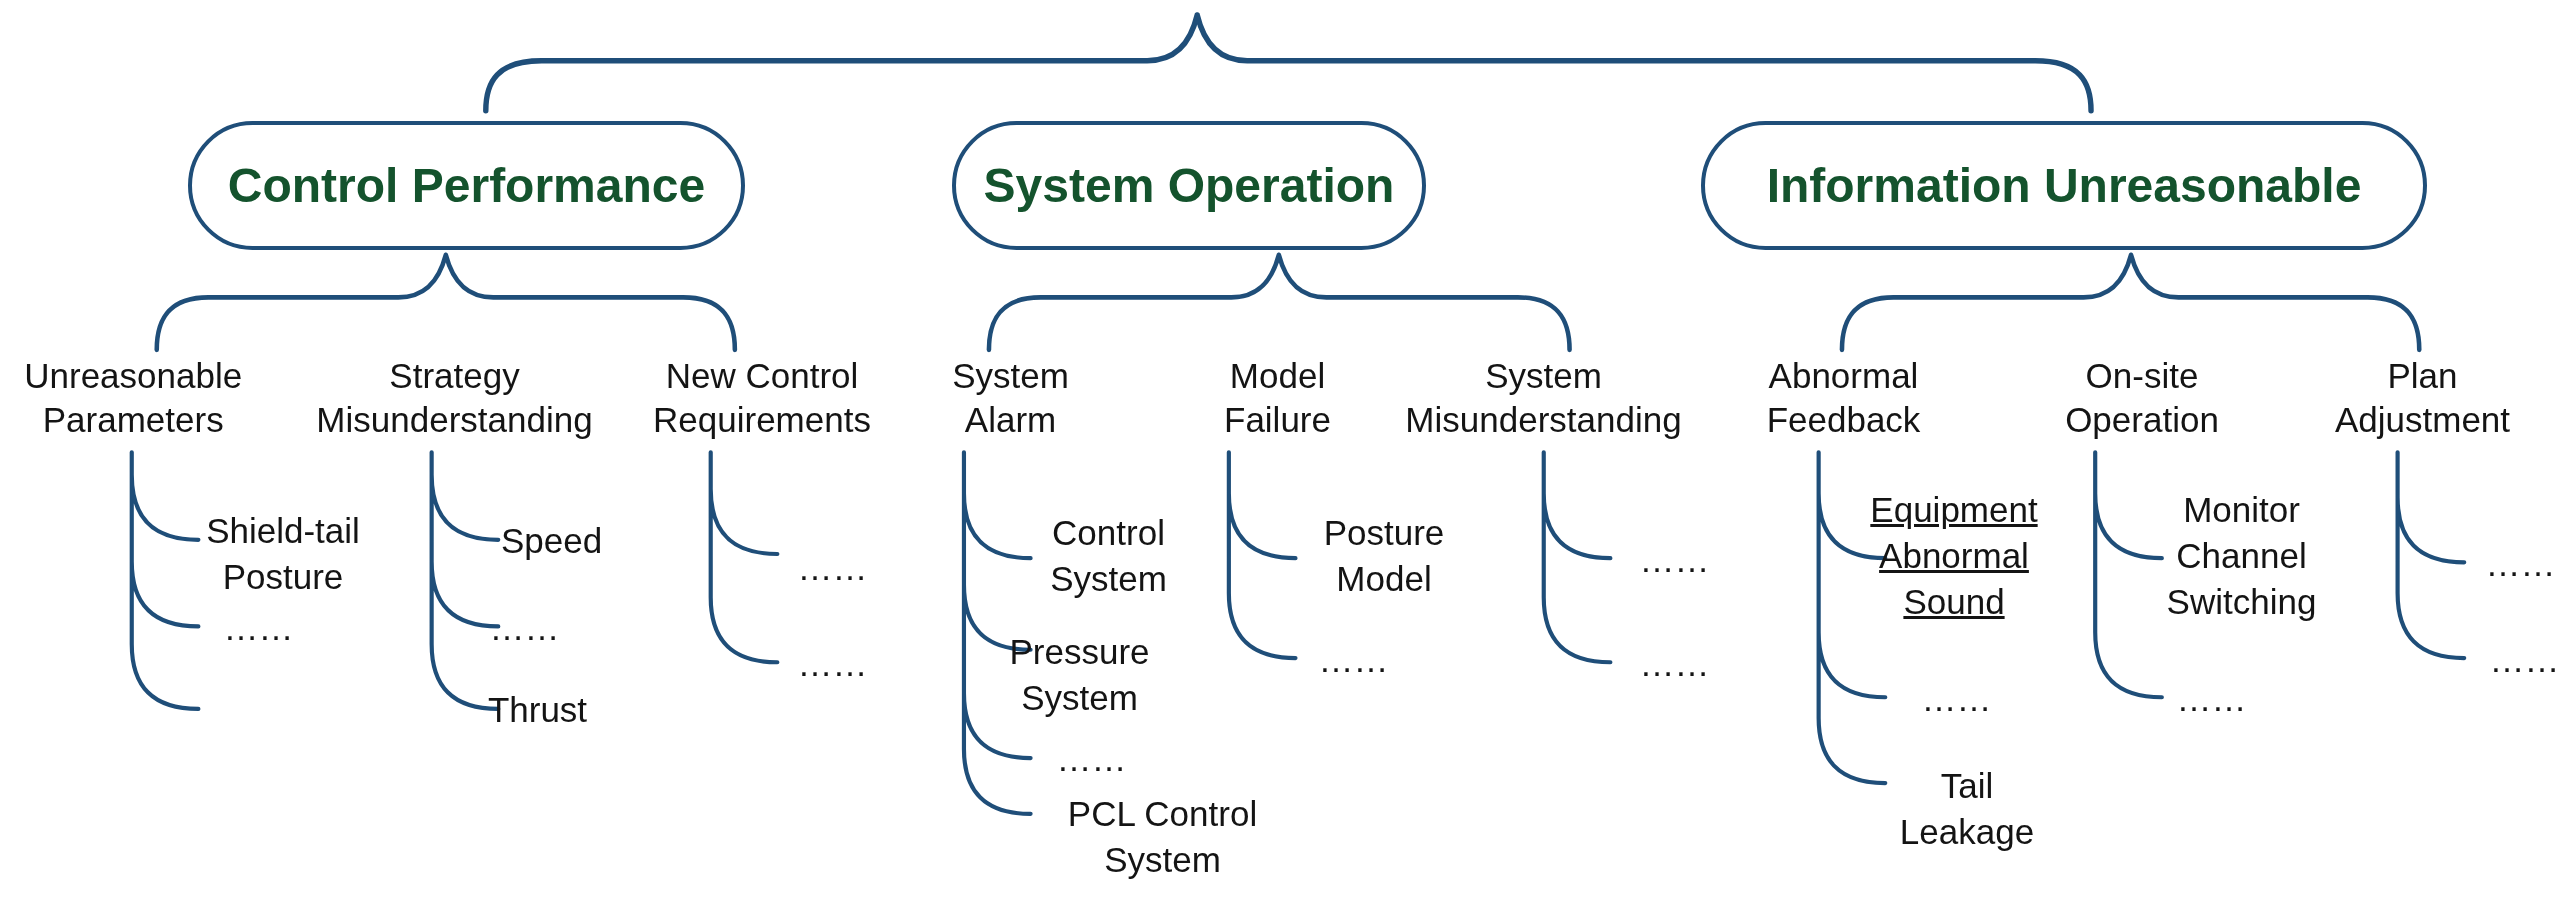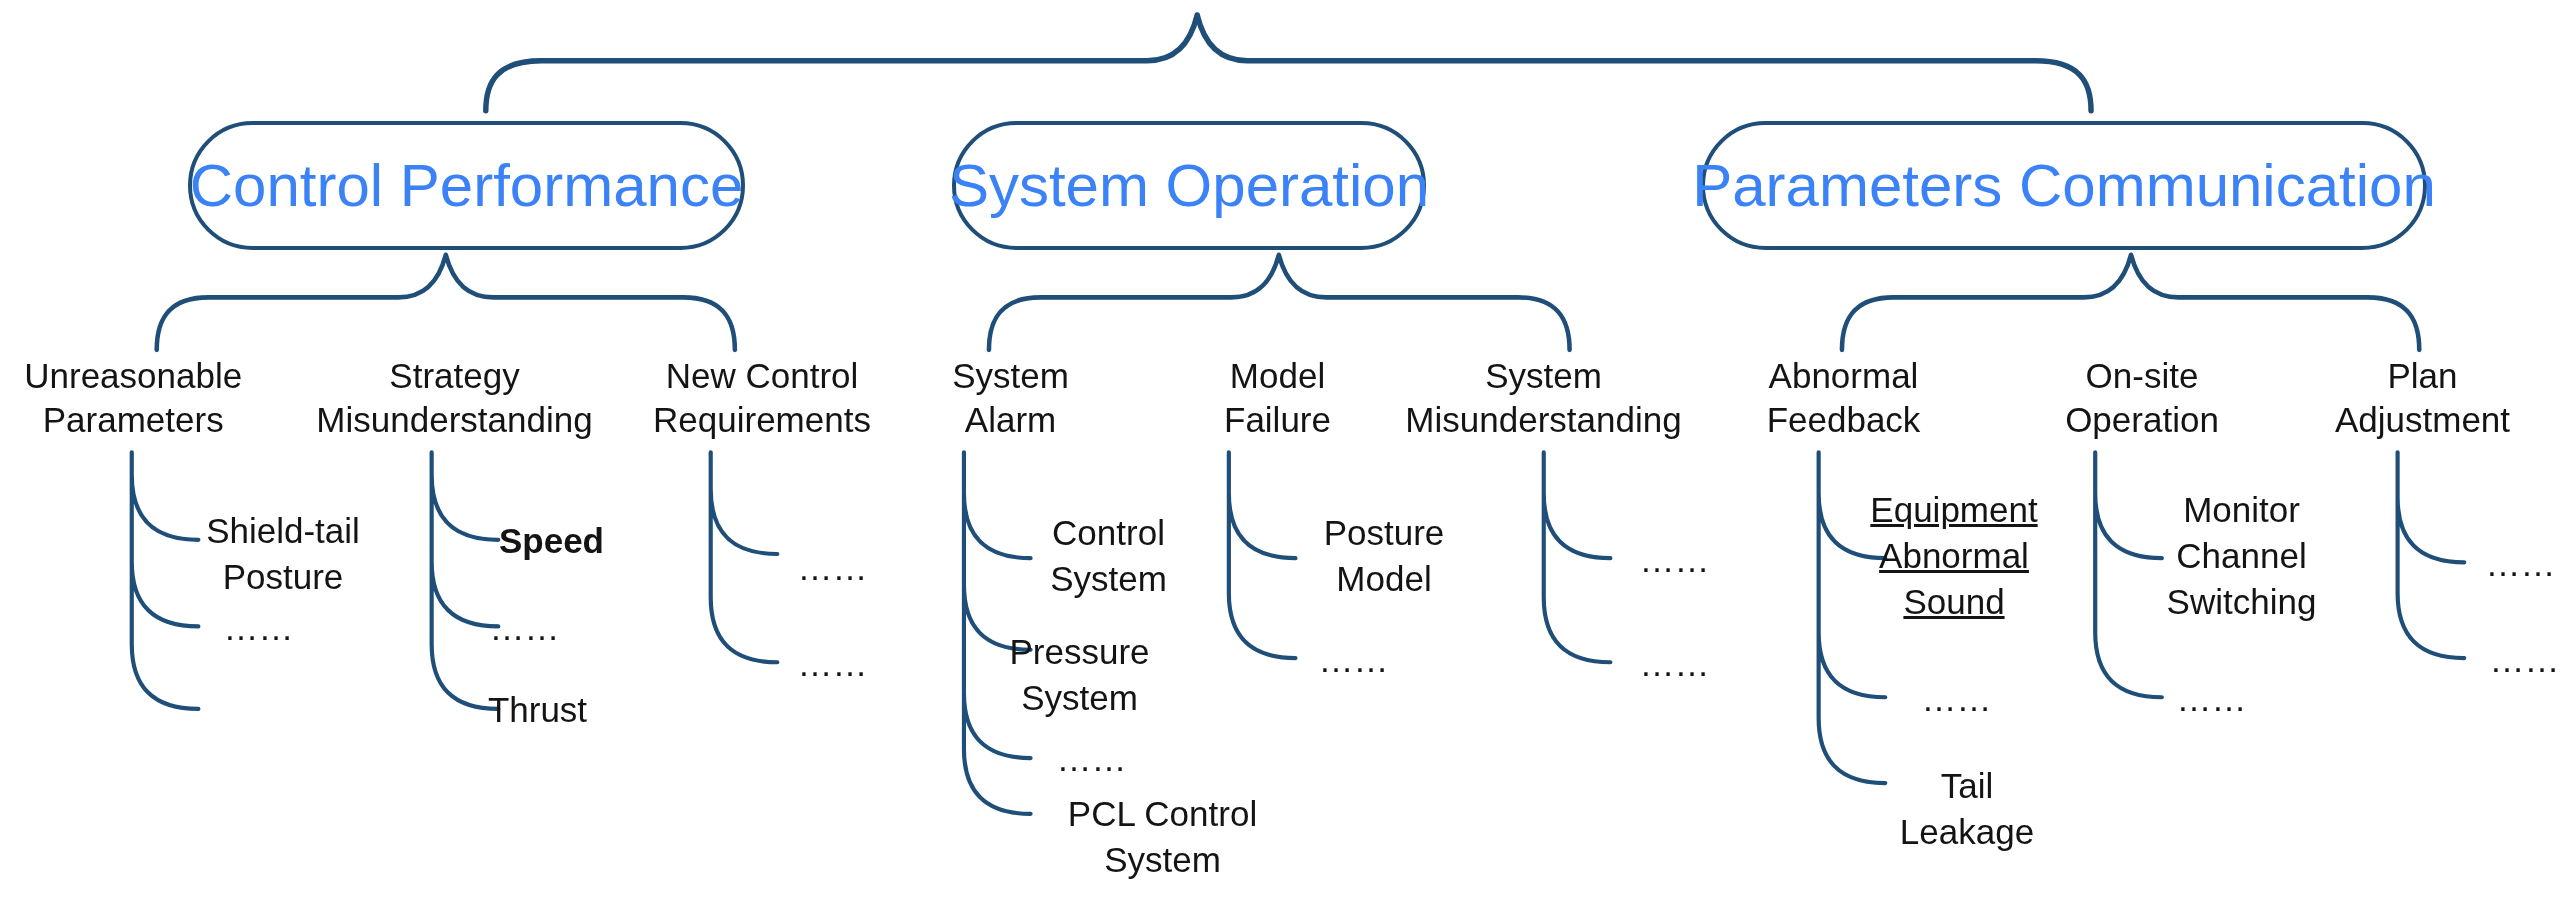--- a/index.html
+++ b/index.html
@@ -2,21 +2,21 @@
 <html style="font-size:13.3px"><head>
 <meta charset="utf-8">
 <style>
   html,body{margin:0;padding:0;background:#ffffff;}
   .stage{position:relative;width:2576px;height:918px;background:#ffffff;overflow:hidden;
          font-family:"Liberation Sans","DejaVu Sans",sans-serif;}
   .wires{position:absolute;left:0;top:0;width:2576px;height:918px;}
   .cat{position:absolute;height:129px;border:4.2px solid #1f4e79;border-radius:65px;
        display:flex;align-items:center;justify-content:center;box-sizing:border-box;
        background:#ffffff;}
-  .cat span{font-size:60px;font-weight:normal;color:#3b82f6;letter-spacing:0px;white-space:nowrap;}
+  .cat span{font-size:48px;font-weight:bold;color:#14532d;letter-spacing:0px;white-space:nowrap;}
   .lbl{position:absolute;font-size:35px;line-height:44px;color:#141414;text-align:center;}
   .sub{position:absolute;font-size:35px;line-height:46px;color:#141414;text-align:center;}
 </style>
 </head>
 <body>
 
 <div class="stage">
 
   <svg class="wires" viewBox="0 0 3092 1102">
     <g fill="none" stroke="#1f4e79" stroke-linecap="round">
@@ -49,39 +49,39 @@
     </g>
   </svg>
 
   <div class="cat" style="left:188px;top:121px;width:557px;">
     <span>Control Performance</span>
   </div>
   <div class="cat" style="left:952px;top:121px;width:474px;">
     <span>System Operation</span>
   </div>
   <div class="cat" style="left:1701px;top:121px;width:726px;">
-    <span>Parameters Communication</span>
+    <span>Information Unreasonable</span>
   </div>
 
   <div class="lbl" style="left:-8.3px;top:354px;width:283px;">Unreasonable Parameters</div>
   <div class="lbl" style="left:296px;top:354px;width:317px;">Strategy Misunderstanding</div>
   <div class="lbl" style="left:633px;top:354px;width:258px;">New Control Requirements</div>
 
   <div class="lbl" style="left:919px;top:354px;width:183px;">System Alarm</div>
   <div class="lbl" style="left:1377px;top:354px;width:333px;">System Misunderstanding</div>
   <div class="lbl" style="left:1194px;top:354px;width:167px;">Model Failure</div>
 
   <div class="lbl" style="left:1735px;top:354px;width:217px;">Abnormal Feedback</div>
   <div class="lbl" style="left:2042px;top:354px;width:200px;">On-site Operation</div>
   <div class="lbl" style="left:2306px;top:354px;width:233px;">Plan Adjustment</div>
 
   <div class="sub" style="left:183px;top:508px;width:200px;">Shield-tail Posture</div>
   <div class="sub" style="left:192px;top:605px;width:133px;">……</div>
 
-  <div class="sub" style="left:468px;top:518px;width:167px;font-weight:bold;">Speed</div>
+  <div class="sub" style="left:468px;top:518px;width:167px;">Speed</div>
   <div class="sub" style="left:458px;top:605px;width:133px;">……</div>
   <div class="sub" style="left:454px;top:687px;width:167px;">Thrust</div>
 
   <div class="sub" style="left:766px;top:545px;width:133px;">……</div>
   <div class="sub" style="left:766px;top:641px;width:133px;">……</div>
 
   <div class="sub" style="left:1025px;top:510px;width:167px;text-align:center;">Control System</div>
   <div class="sub" style="left:992px;top:629px;width:175px;">Pressure System</div>
   <div class="sub" style="left:1025px;top:736px;width:133px;">……</div>
   <div class="sub" style="left:1054px;top:791px;width:217px;">PCL Control System</div>

